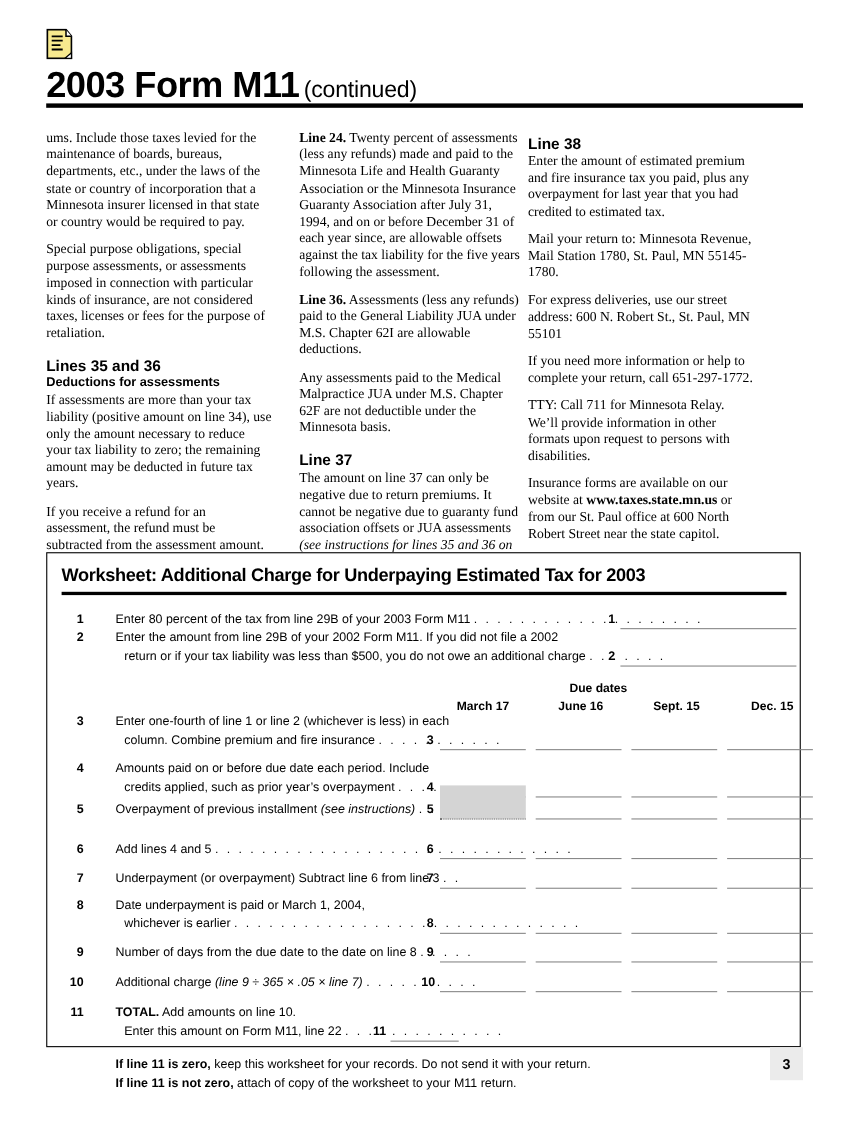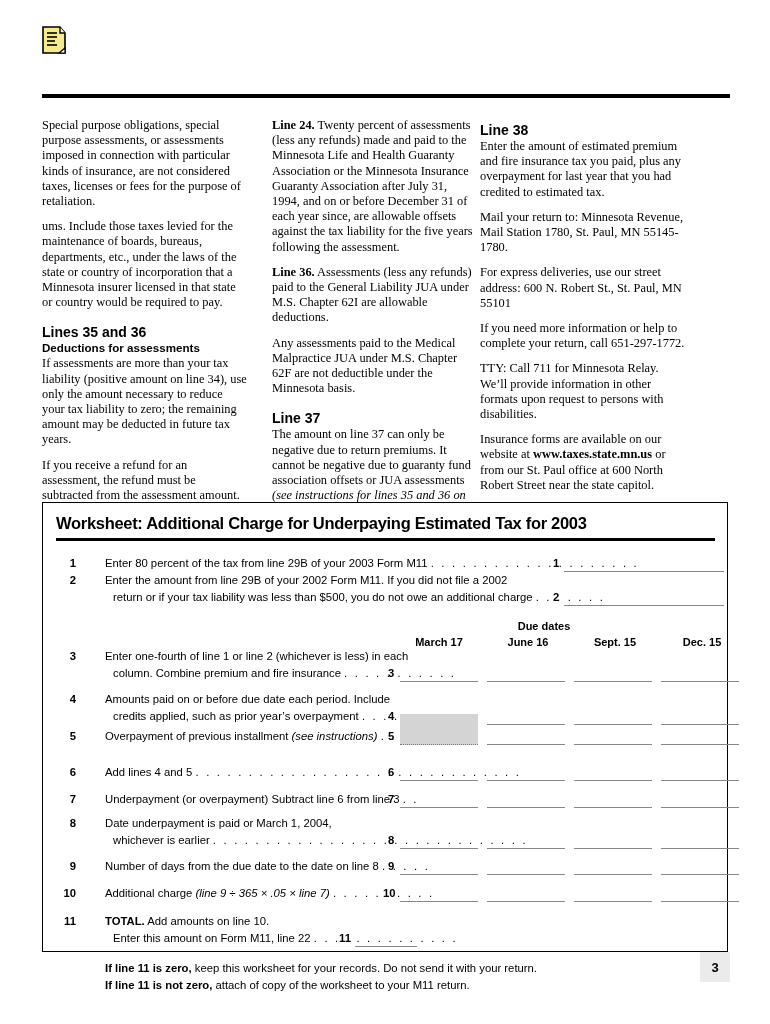--- a/index.html
+++ b/index.html
@@ -249,28 +249,32 @@
       <svg width="24" height="28" viewBox="0 0 24 28">
         <path d="M1,1 L18,1 L23,7 L23,27 L1,27 Z" fill="#f7e98e" stroke="#000000" stroke-width="1.6"></path>
         <path d="M18,1 L18,7 L23,7" fill="#ffffff" stroke="#000000" stroke-width="1.4"></path>
         <path d="M23,22 L17,27 L23,27 Z" fill="#ffffff" stroke="#000000" stroke-width="1.2"></path>
         <line x1="5" y1="7" x2="15" y2="7" stroke="#000000" stroke-width="1.6"></line>
         <line x1="5" y1="11" x2="15" y2="11" stroke="#000000" stroke-width="1.6"></line>
         <line x1="5" y1="15" x2="13" y2="15" stroke="#000000" stroke-width="1.6"></line>
         <line x1="5" y1="19" x2="15" y2="19" stroke="#000000" stroke-width="1.6"></line>
       </svg>
     </span>
+    <div class="title-line">
+      <span class="title-main">2003 Form M11</span>
+      <span class="title-cont">(continued)</span>
+    </div>
   </div>
   <div class="header-rule"></div>
 
   <div class="columns">
 
     <div class="col col1">
+      <p>ums. Include those taxes levied for the maintenance of boards, bureaus, departments, etc., under the laws of the state or country of incorporation that a Minnesota insurer licensed in that state or country would be required to pay.</p>
       <p>Special purpose obligations, special purpose assessments, or assessments imposed in connection with particular kinds of insurance, are not considered taxes, licenses or fees for the purpose of retaliation.</p>
-      <p>ums. Include those taxes levied for the maintenance of boards, bureaus, departments, etc., under the laws of the state or country of incorporation that a Minnesota insurer licensed in that state or country would be required to pay.</p>
       <div class="h-sec">Lines 35 and 36</div>
       <div class="h-sub">Deductions for assessments</div>
       <p>If assessments are more than your tax liability (positive amount on line 34), use only the amount necessary to reduce your tax liability to zero; the remaining amount may be deducted in future tax years.</p>
       <p>If you receive a refund for an assessment, the refund must be subtracted from the assessment amount. If a refund is more than the assessment, the excess must be paid to Minnesota. (M.S. Chapter 297I.20[b][2].)</p>
     </div>
 
     <div class="col col2">
       <p><span class="runin">Line 24.</span><span> Twenty percent of assessments (less any refunds) made and paid to the Minnesota Life and Health Guaranty Association or the Minnesota Insurance Guaranty Association after July 31, 1994, and on or before December 31 of each year since, are allowable offsets against the tax liability for the five years following the assessment.</span></p>
       <p><span class="runin">Line 36.</span><span> Assessments (less any refunds) paid to the General Liability JUA under M.S. Chapter 62I are allowable deductions.</span></p>
       <p>Any assessments paid to the Medical Malpractice JUA under M.S. Chapter 62F are not deductible under the Minnesota basis.</p>

